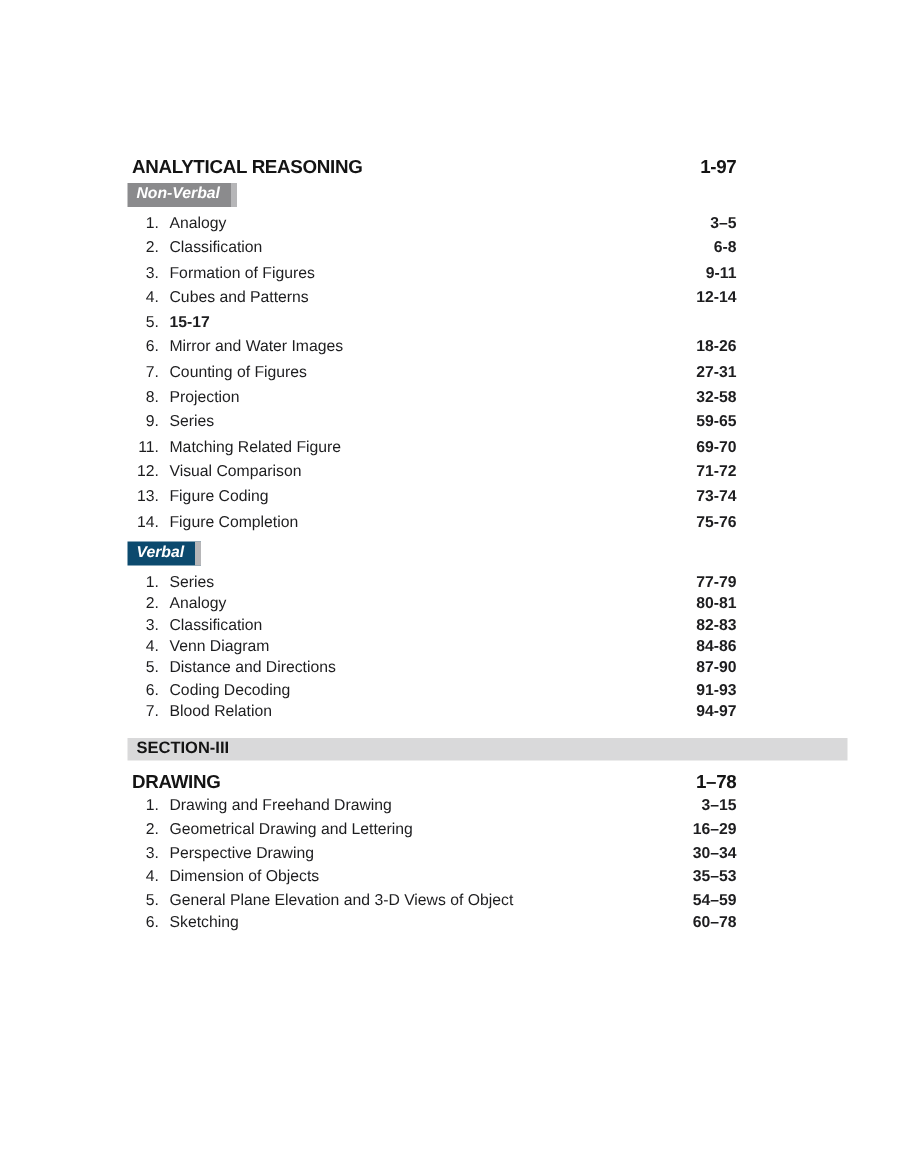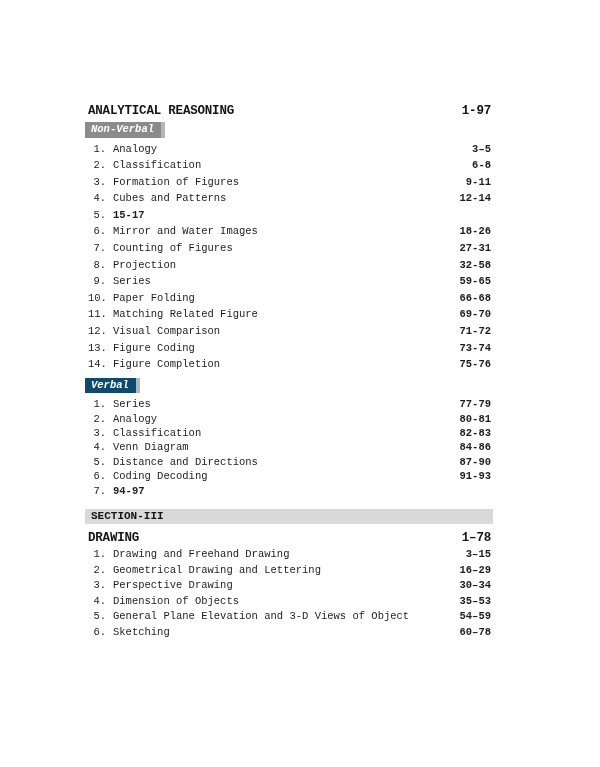--- a/index.html
+++ b/index.html
@@ -8,21 +8,20 @@
     background: #ffffff;
     font-family: "Liberation Sans", "DejaVu Sans", sans-serif;
     color: #1d1d1f;
     position: relative;
     overflow: hidden;
   }
   .content {
     position: absolute;
     left: 88px; top: 104px;
     width: 403px;
-    font-family: Liberation Mono, monospace;
   }
   .h-row {
     display: flex;
     justify-content: space-between;
     align-items: baseline;
     font-weight: 700;
     font-size: 12.5px;
     line-height: 14px;
     letter-spacing: -0.2px;
     color: #141414;
@@ -54,21 +53,21 @@
     text-align: right;
     margin-right: 7px;
     flex: 0 0 auto;
   }
   .row .label { flex: 1 1 auto; }
   .row .pages { font-weight: 700; flex: 0 0 auto; }
   .band {
     box-sizing: border-box;
     margin-left: -3px;
     margin-top: 10px;
-    width: 408px;
+    width: 480px;
     font-weight: 700;
     font-size: 11px;
     line-height: 11px;
     color: #141414;
     padding: 2px 0 2px 6px;
     height: 15px;
   }
   .h-row.drawing { margin-top: 7px; gap: 38px; }
   .items.d { margin-top: 3px; }
   .h-row.mock { margin-top: 5px; }
@@ -124,25 +123,20 @@
     <span class="num">8.</span>
     <span class="label">Projection</span>
     <span class="pages">32-58</span>
   </div>
       <div class="row">
     <span class="num">9.</span>
     <span class="label">Series</span>
     <span class="pages">59-65</span>
   </div>
       <div class="row">
-    <span class="num">10.</span>
-    <span class="label">Paper Folding</span>
-    <span class="pages">66-68</span>
-  </div>
-      <div class="row">
     <span class="num">11.</span>
     <span class="label">Matching Related Figure</span>
     <span class="pages">69-70</span>
   </div>
       <div class="row">
     <span class="num">12.</span>
     <span class="label">Visual Comparison</span>
     <span class="pages">71-72</span>
   </div>
       <div class="row">
@@ -185,20 +179,21 @@
     <span class="label">Distance and Directions</span>
     <span class="pages">87-90</span>
   </div>
       <div class="row">
     <span class="num">6.</span>
     <span class="label">Coding Decoding</span>
     <span class="pages">91-93</span>
   </div>
       <div class="row">
     <span class="num">7.</span>
+    <span class="label">Blood Relation</span>
     <span class="pages">94-97</span>
   </div>
     </div>
 
   <div class="band" style="background: rgb(217, 217, 218);">SECTION-III</div>
 
   <div class="h-row drawing">
     <span>DRAWING</span>
     <span>1–78</span>
   </div>

